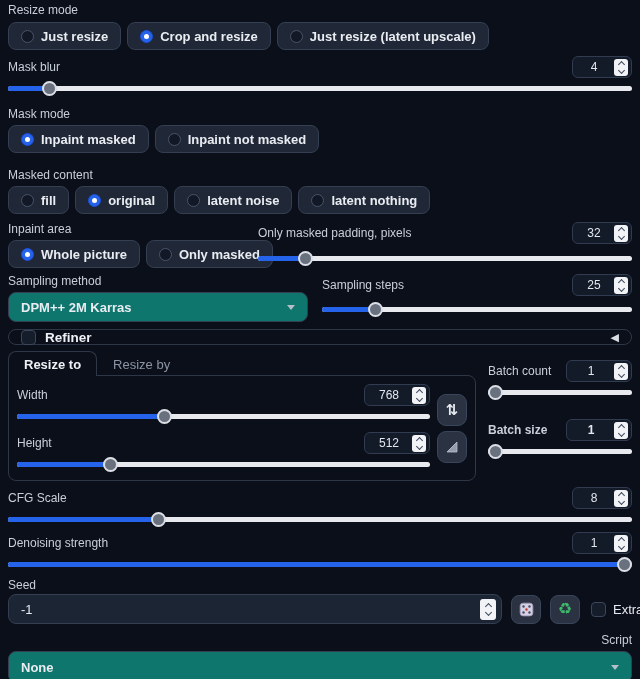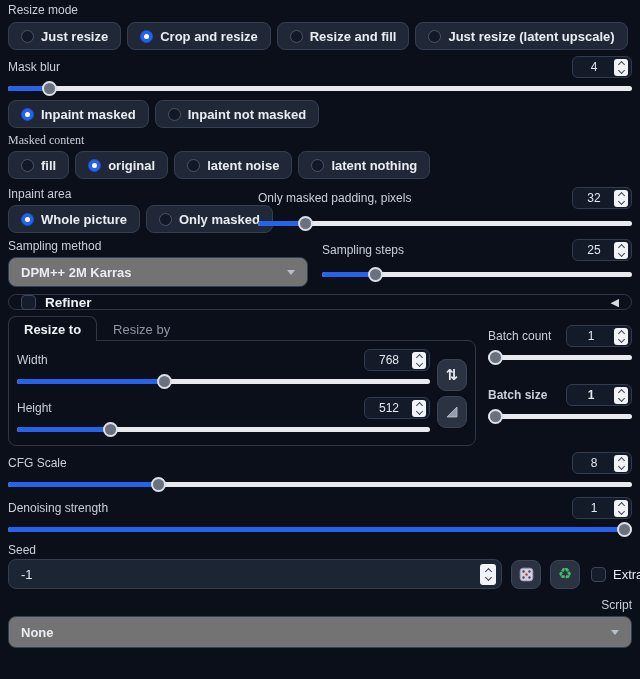--- a/index.html
+++ b/index.html
@@ -45,21 +45,21 @@
   .slider{position:relative;height:15px;margin-top:3px;}
   .track{position:absolute;left:0;right:0;top:5px;height:5px;border-radius:3px;background:#e7e9ee;}
   .fill{height:100%;width:var(--p,0%);background:#2563eb;border-radius:3px;}
   .handle{
     position:absolute;top:0;left:calc(var(--p,0%) - 7px);width:15px;height:15px;
     border-radius:50%;background:#69717f;border:2px solid #dcdfe6;
   }
   
   .dropdown{
     display:flex;align-items:center;justify-content:space-between;
-    background:#737373;border:1px solid #343f52;border-radius:8px;
+    background:#0f766e;border:1px solid #343f52;border-radius:8px;
     padding:0 12px;height:30px;cursor:pointer;
   }
   .dropdown .dd-val{font-size:13px;font-weight:700;color:#e9ecf1;}
   .caret{width:0;height:0;border-left:4.5px solid transparent;border-right:4.5px solid transparent;border-top:5px solid #b6bec9;}
   
   .cols{display:flex;margin-top:8px;}
   .col-l1{width:244px;flex:0 0 auto;}
   .col-r1{flex:1;margin-left:6px;}
   .col-l2{width:300px;flex:0 0 auto;}
   .col-r2{flex:1;margin-left:14px;}
@@ -120,24 +120,20 @@
 
   <div class="lbl">Resize mode</div>
   <div class="rgroup">
       <label class="pill">
         <span class="radio"></span>
         <span class="pill-label">Just resize</span>
       </label>
       <label class="pill sel">
         <span class="radio on"></span>
         <span class="pill-label">Crop and resize</span>
-      </label>
-      <label class="pill">
-        <span class="radio"></span>
-        <span class="pill-label">Resize and fill</span>
       </label>
       <label class="pill">
         <span class="radio"></span>
         <span class="pill-label">Just resize (latent upscale)</span>
       </label>
     </div>
 
   <div class="hrow" style="margin-top:6px;">
     <div class="lbl">Mask blur</div>
     <div class="num w60">
@@ -148,32 +144,33 @@
         </span>
     </div>
   </div>
   <div class="slider" style="--p: 6.5%;">
     <div class="track">
         <div class="fill"></div>
       </div>
     <div class="handle"></div>
   </div>
 
+  <div class="lbl" style="margin-top:11px;">Mask mode</div>
   <div class="rgroup" style="margin-top:4px;">
       <label class="pill sel">
         <span class="radio on"></span>
         <span class="pill-label">Inpaint masked</span>
       </label>
       <label class="pill">
         <span class="radio"></span>
         <span class="pill-label">Inpaint not masked</span>
       </label>
     </div>
 
-  <div class="lbl" style="margin-top:5px;font-family:Liberation Serif, serif;">Masked content</div>
+  <div class="lbl" style="margin-top:15px;">Masked content</div>
   <div class="rgroup" style="margin-top:4px;">
       <label class="pill">
         <span class="radio"></span>
         <span class="pill-label">fill</span>
       </label>
       <label class="pill sel">
         <span class="radio on"></span>
         <span class="pill-label">original</span>
       </label>
       <label class="pill">

